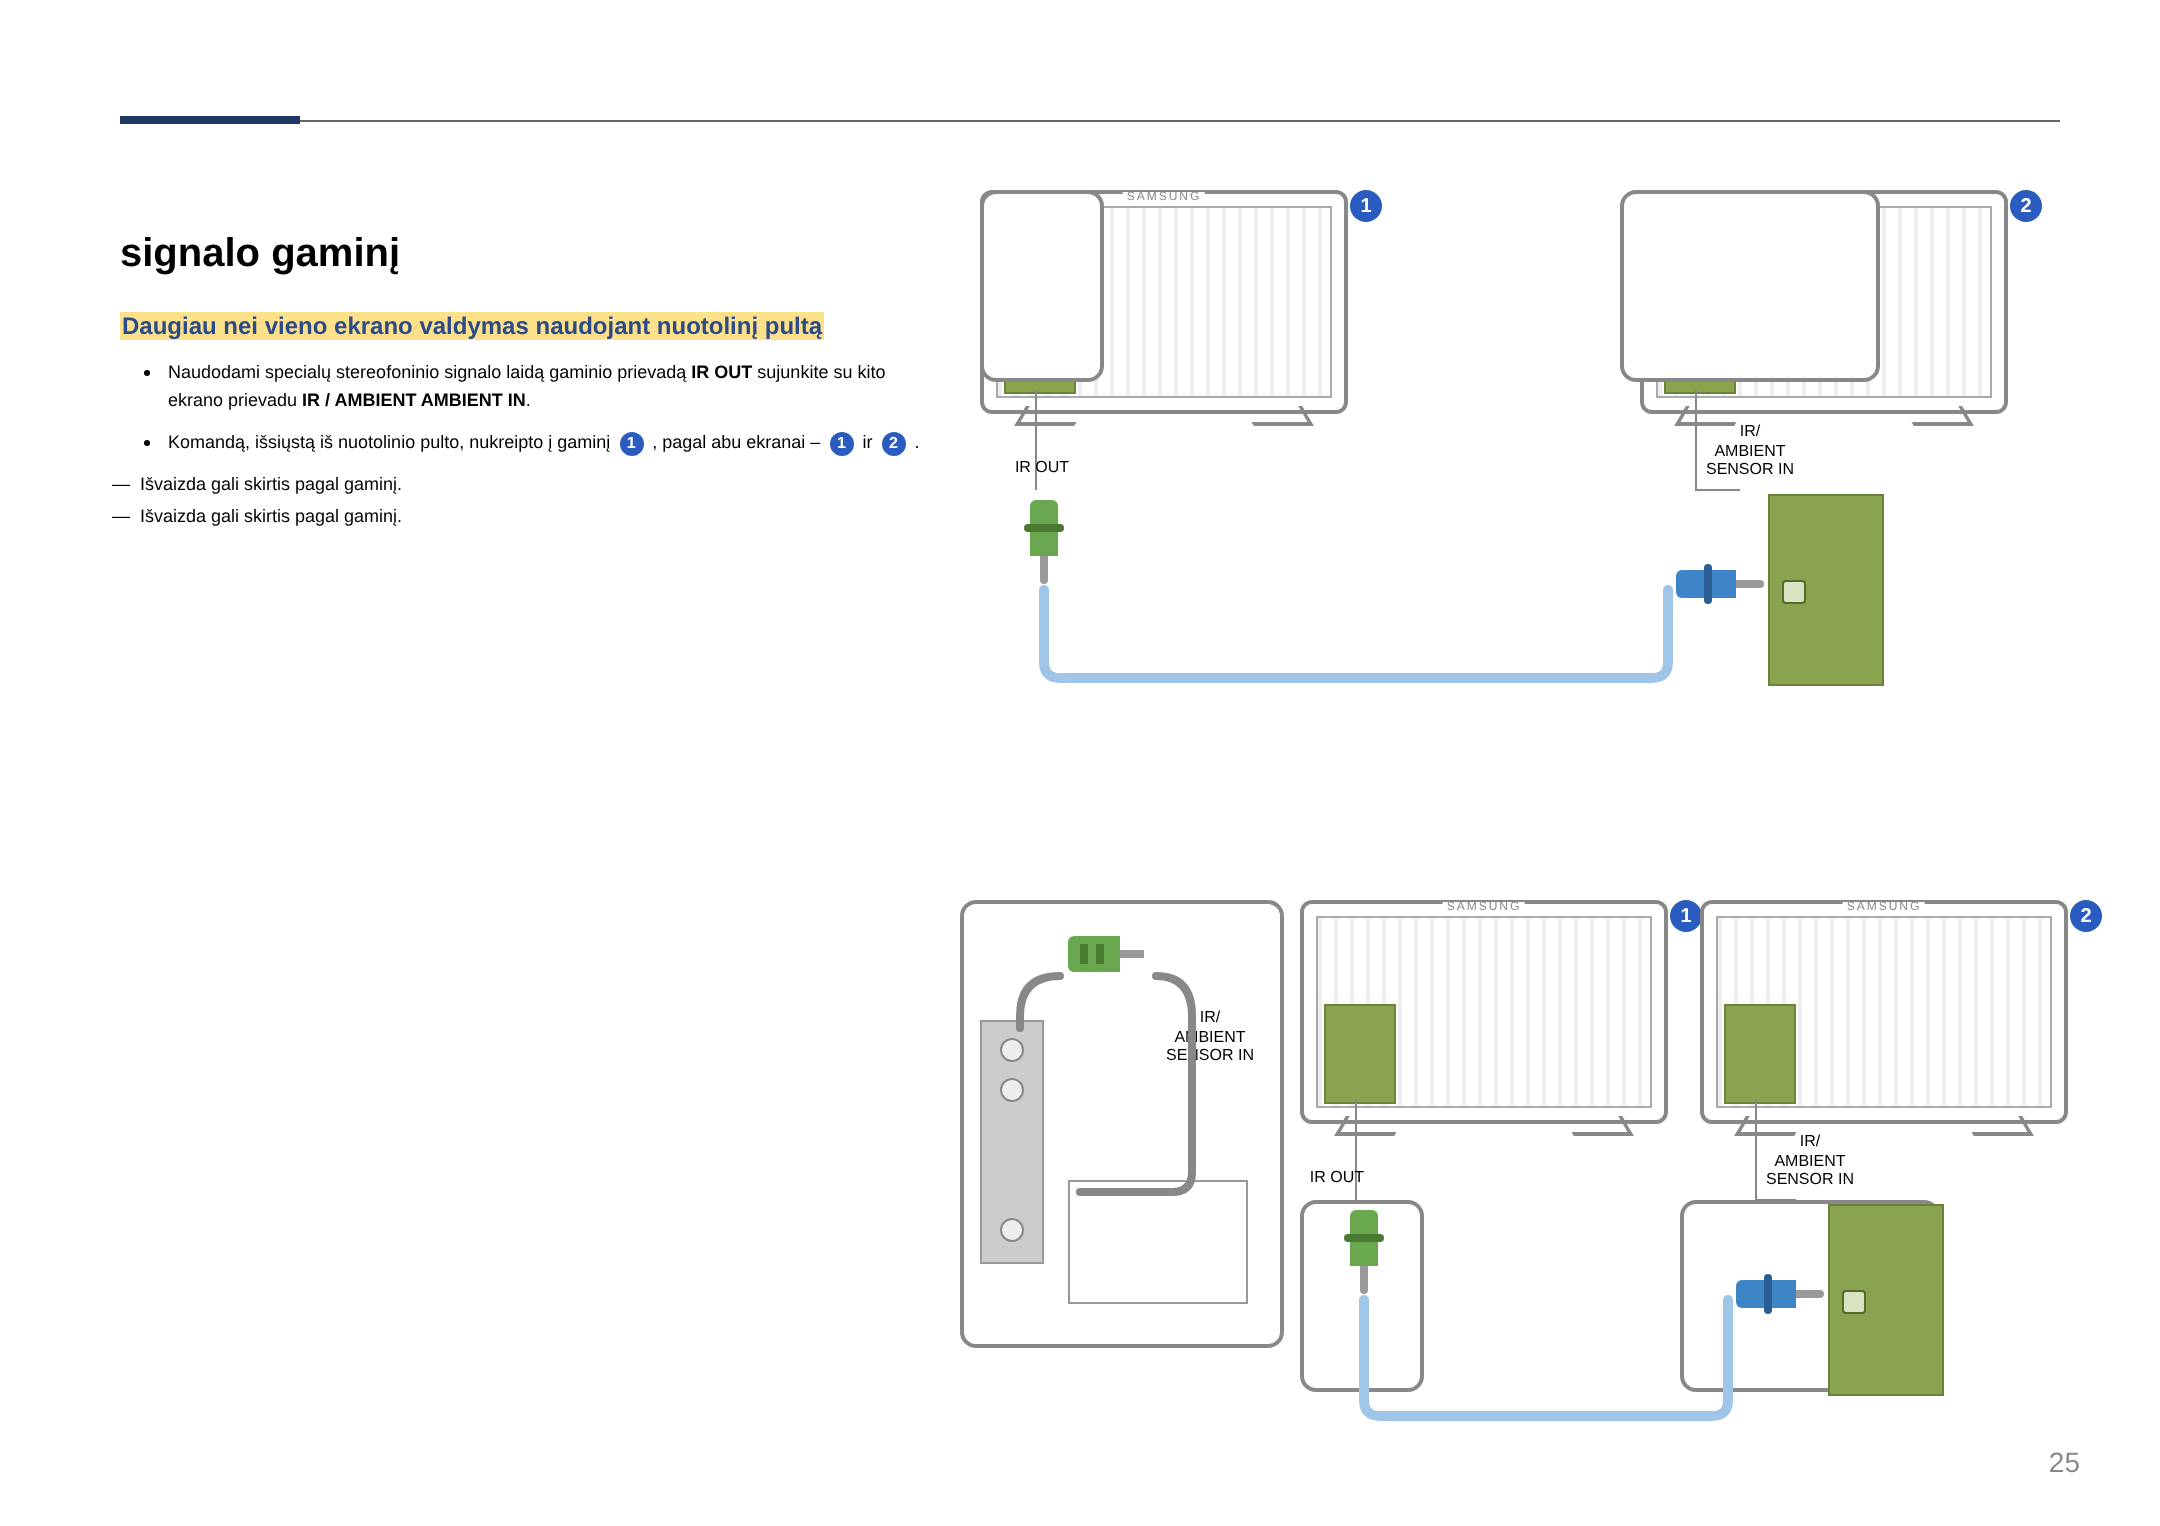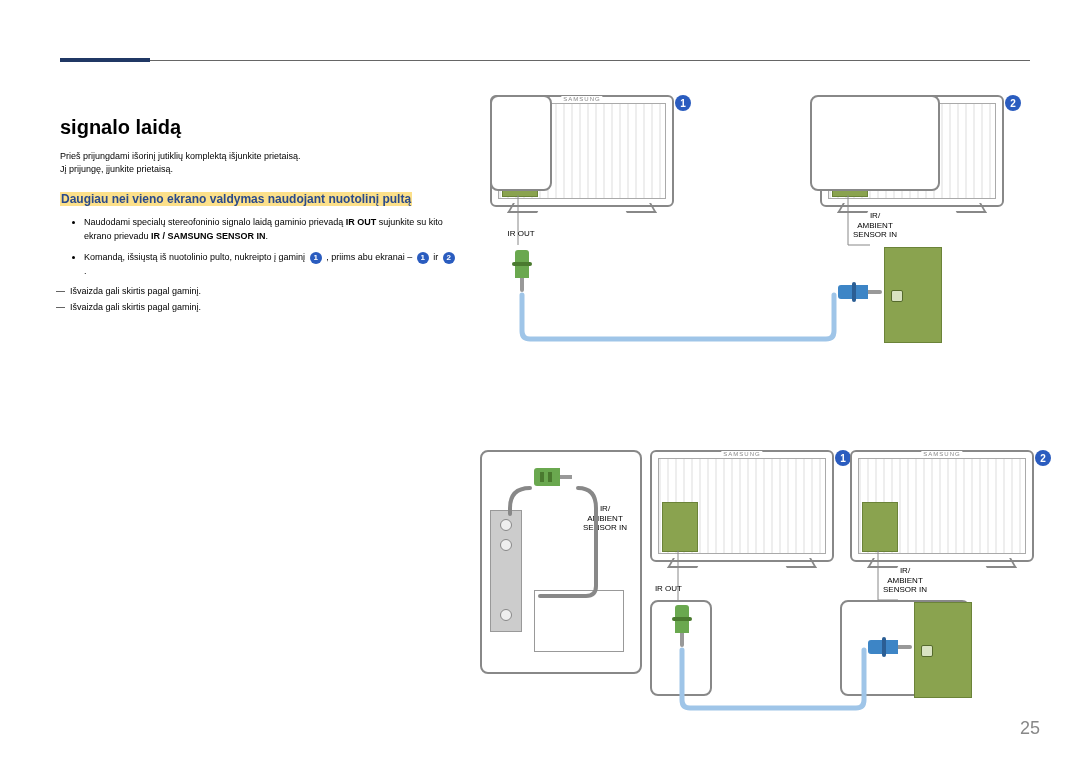--- a/index.html
+++ b/index.html
@@ -225,49 +225,45 @@
     position:absolute; width:40px; height:18px;
   }
   .plug-ext-green .body{position:absolute; left:0; top:0; width:26px; height:18px; background:#6aa84f; border-radius:3px 0 0 3px;}
   .plug-ext-green .tip {position:absolute; left:26px; top:7px; width:12px; height:4px; background:#999;}
   .plug-ext-green .dots{position:absolute; left:6px; top:4px; width:4px; height:10px; background:#4a7a2f; box-shadow:8px 0 #4a7a2f;}
 
   .page-num {
     position: absolute;
     right: 40px;
     bottom: 24px;
-    font-size: 18px;
+    font-size: 14px;
     color: #888;
   }
 </style>
 </head>
 <body>
 
 <div class="topline"></div>
 <div class="accent-bar"></div>
 
 <div class="left-col">
   <h1>
     <br>
-    <span>signalo laidą</span><br>
+    <span>signalo gaminį</span><br>
   </h1>
-  <div class="body-text">
-    <span>Prieš prijungdami išorinį jutiklių komplektą išjunkite prietaisą.</span><br>
-    <span>Jį prijungę, įjunkite prietaisą.</span>
-  </div>
 
   <div class="subhead-block">
     <span class="subhead">Daugiau nei vieno ekrano valdymas naudojant nuotolinį pultą</span>
   </div>
   <ul class="bullets">
     <li>
-      <span>Naudodami specialų stereofoninio signalo laidą gaminio prievadą </span><b>IR OUT</b><span> sujunkite su kito ekrano prievadu </span><b>IR / SAMSUNG SENSOR IN</b><span>.</span>
+      <span>Naudodami specialų stereofoninio signalo laidą gaminio prievadą </span><b>IR OUT</b><span> sujunkite su kito ekrano prievadu </span><b>IR / AMBIENT AMBIENT IN</b><span>.</span>
     </li>
     <li>
-      <span>Komandą, išsiųstą iš nuotolinio pulto, nukreipto į gaminį </span><span class="circ">1</span><span> , priims abu ekranai – </span><span class="circ">1</span><span> ir </span><span class="circ">2</span><span> .</span>
+      <span>Komandą, išsiųstą iš nuotolinio pulto, nukreipto į gaminį </span><span class="circ">1</span><span> , pagal abu ekranai – </span><span class="circ">1</span><span> ir </span><span class="circ">2</span><span> .</span>
     </li>
   </ul>
   <div class="note"><span class="note-dash">―</span><span>Išvaizda gali skirtis pagal gaminį.</span></div>
 
   <div class="note"><span class="note-dash">―</span><span>Išvaizda gali skirtis pagal gaminį.</span></div>
 </div>
 
 <div class="diag-top">
 
   <div class="tv" style="left:0; top:0;">

